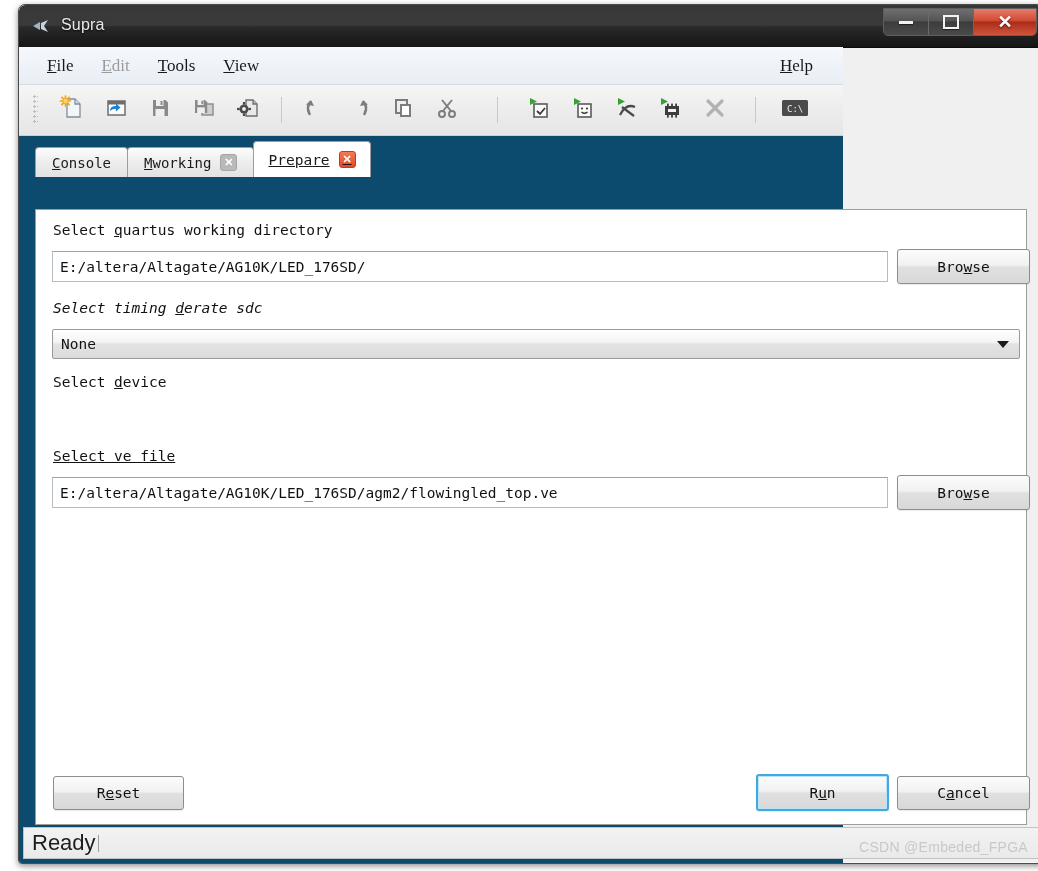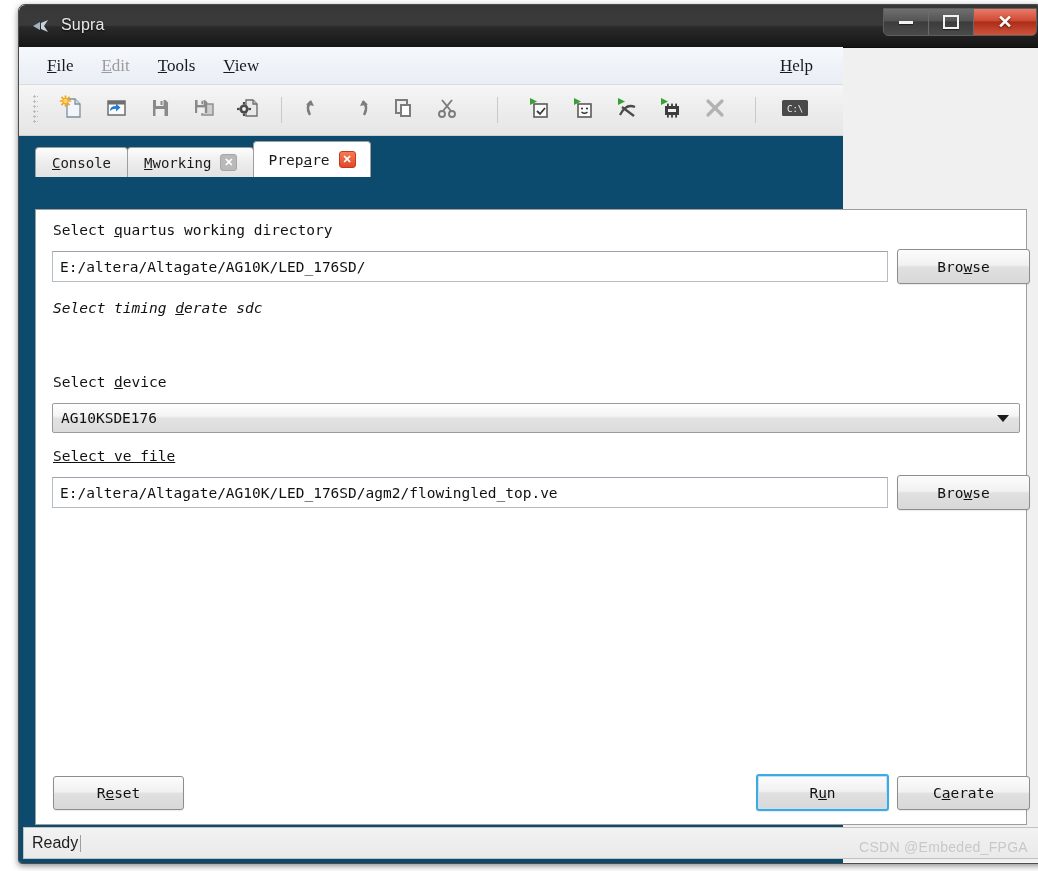--- a/index.html
+++ b/index.html
@@ -193,20 +193,21 @@
     cursor: default;
     white-space: nowrap;
   }
   .tab.active {
     height: 36px;
     background: #ffffff;
     border-color: #9d9d9d;
     z-index: 5;
     font-size: 14.5px;
     padding: 0 14px;
+    text-decoration: underline;
   }
   .tab .tclose {
     margin-left: 9px;
     width: 15px; height: 15px;
     border-radius: 3px;
     display: flex; align-items: center; justify-content: center;
     font-family: "Liberation Sans", sans-serif;
     font-size: 11px;
     font-weight: bold;
     color: #ffffff;
@@ -313,21 +314,21 @@
     width: 1016px;
     height: 32px;
     box-sizing: border-box;
     background: linear-gradient(180deg,#f2f2f2 0%, #eaeaea 100%);
     border: 1px solid #c2c2c2;
     display: flex;
     align-items: center;
   }
   #status-text {
     font-family: "Liberation Sans", sans-serif;
-    font-size: 16px;
+    font-size: 22px;
     color: #1d1d1d;
     padding-left: 8px;
   }
   #status-caret {
     width: 1px; height: 17px;
     background: #9aa0a6;
     margin-left: 2px;
   }
   #watermark {
     position: absolute;
@@ -593,29 +594,29 @@
         <div class="text-input" style="left:16px; top:41px; width:836px;">E:/altera/Altagate/AG10K/LED_176SD/</div>
         <div class="btn" style="left:861px; top:39px; width:133px; height:35px;">
           <span>Bro</span>
             <span class="acc">w</span>
             <span>se</span>
         </div>
 
         <div class="field-label" style="left:17px; top:90px;font-style:italic;">
           <span>Select timing </span><span class="acc">d</span><span>erate sdc</span>
         </div>
-
-        <div class="field-label" style="left:17px; top:164px;">
-          <span>Select </span><span class="acc">d</span><span>evice</span>
-        </div>
-        <div class="combo" style="left:16px; top:193px; width:968px;">
-          <span>AG10KSDE176</span>
+        <div class="combo" style="left:16px; top:119px; width:968px;">
+          <span>None</span>
           <span class="arrowbox">
             <span class="arrow"></span>
           </span>
+        </div>
+
+        <div class="field-label" style="left:17px; top:164px;">
+          <span>Select </span><span class="acc">d</span><span>evice</span>
         </div>
 
         <div class="field-label" style="left:17px; top:238px;text-decoration:underline;">
           <span>Select </span><span class="acc">v</span><span>e file</span>
         </div>
         <div class="text-input" style="left:16px; top:267px; width:836px;">E:/altera/Altagate/AG10K/LED_176SD/agm2/flowingled_top.ve</div>
         <div class="btn" style="left:861px; top:265px; width:133px; height:35px;">
           <span>Bro</span>
             <span class="acc">w</span>
             <span>se</span>
@@ -629,21 +630,21 @@
 
         <div class="btn default" style="left:720px; top:564px; width:133px; height:37px;">
           <span>R</span>
             <span class="acc">u</span>
             <span>n</span>
         </div>
 
         <div class="btn" style="left:861px; top:566px; width:133px;">
           <span>C</span>
             <span class="acc">a</span>
-            <span>erate</span>
+            <span>ncel</span>
         </div>
 
       </div>
     </div>
 
     <div id="statusbar">
       <span id="status-text">Ready</span>
       <span id="status-caret"></span>
       <span id="watermark">CSDN @Embeded_FPGA</span>
     </div>

